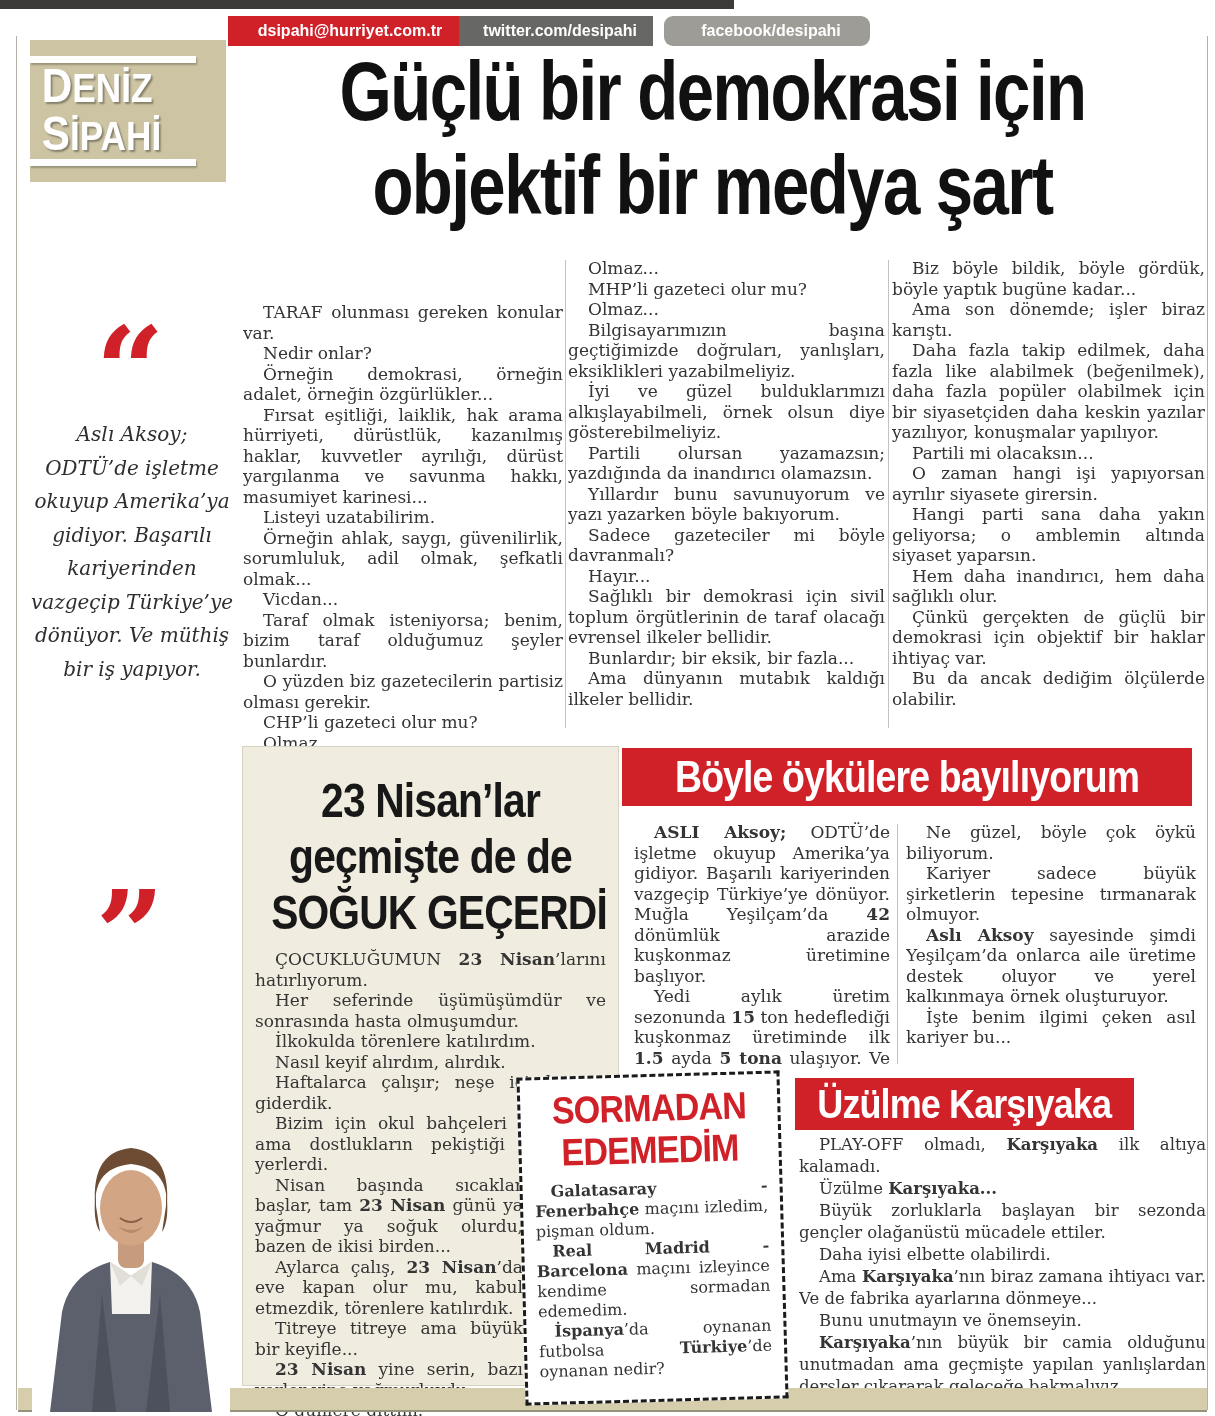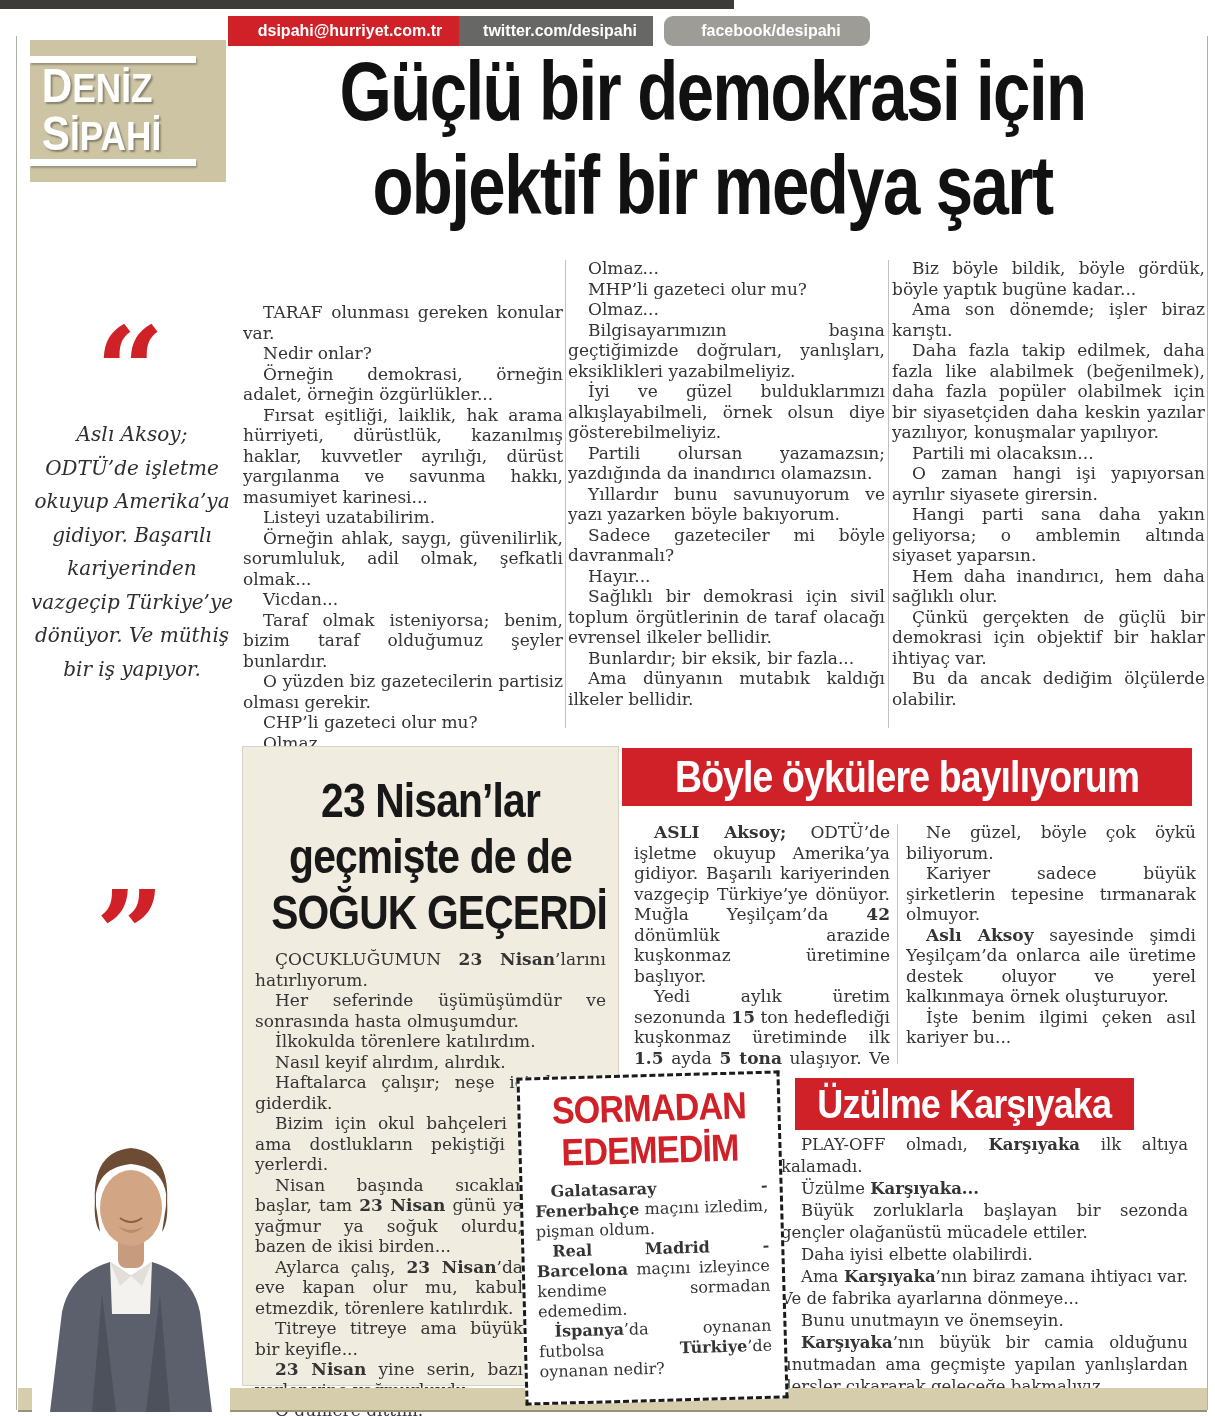--- a/index.html
+++ b/index.html
@@ -183,21 +183,21 @@
   <div class="abs bodytext" style="left:906px;top:822px;width:290px;height:248px;overflow:hidden;">
       <p class="para">Ne güzel, böyle çok öykü biliyorum.</p>
       <p class="para">Kariyer sadece büyük şirketlerin tepesine tırmanarak olmuyor.</p>
       <p class="para"><b>Aslı Aksoy</b> sayesinde şimdi Yeşilçam’da onlarca aile üretime destek oluyor ve yerel kalkınmaya örnek oluşturuyor.</p>
       <p class="para">İşte benim ilgimi çeken asıl kariyer bu...</p>
     </div>
 
   <div class="abs banner karsiyaka">
     <span class="btxt">Üzülme Karşıyaka</span>
   </div>
-  <div class="abs bodytext kbody" style="left:781px;top:1134px;width:407px;height:266px;overflow:hidden;">
+  <div class="abs bodytext kbody" style="left:799px;top:1134px;width:407px;height:266px;overflow:hidden;">
       <p class="para">PLAY-OFF olmadı, <b>Karşıyaka</b> ilk altıya kalamadı.</p>
       <p class="para">Üzülme <b>Karşıyaka...</b></p>
       <p class="para">Büyük zorluklarla başlayan bir sezonda gençler olağanüstü mücadele ettiler.</p>
       <p class="para">Daha iyisi elbette olabilirdi.</p>
       <p class="para">Ama <b>Karşıyaka</b>’nın biraz zamana ihtiyacı var. Ve de fabrika ayarlarına dönmeye...</p>
       <p class="para">Bunu unutmayın ve önemseyin.</p>
       <p class="para"><b>Karşıyaka</b>’nın büyük bir camia olduğunu unutmadan ama geçmişte yapılan yanlışlardan dersler çıkararak geleceğe bakmalıyız.</p>
       <p class="para">Yapılacak çok şey var.</p>
     </div>
 

